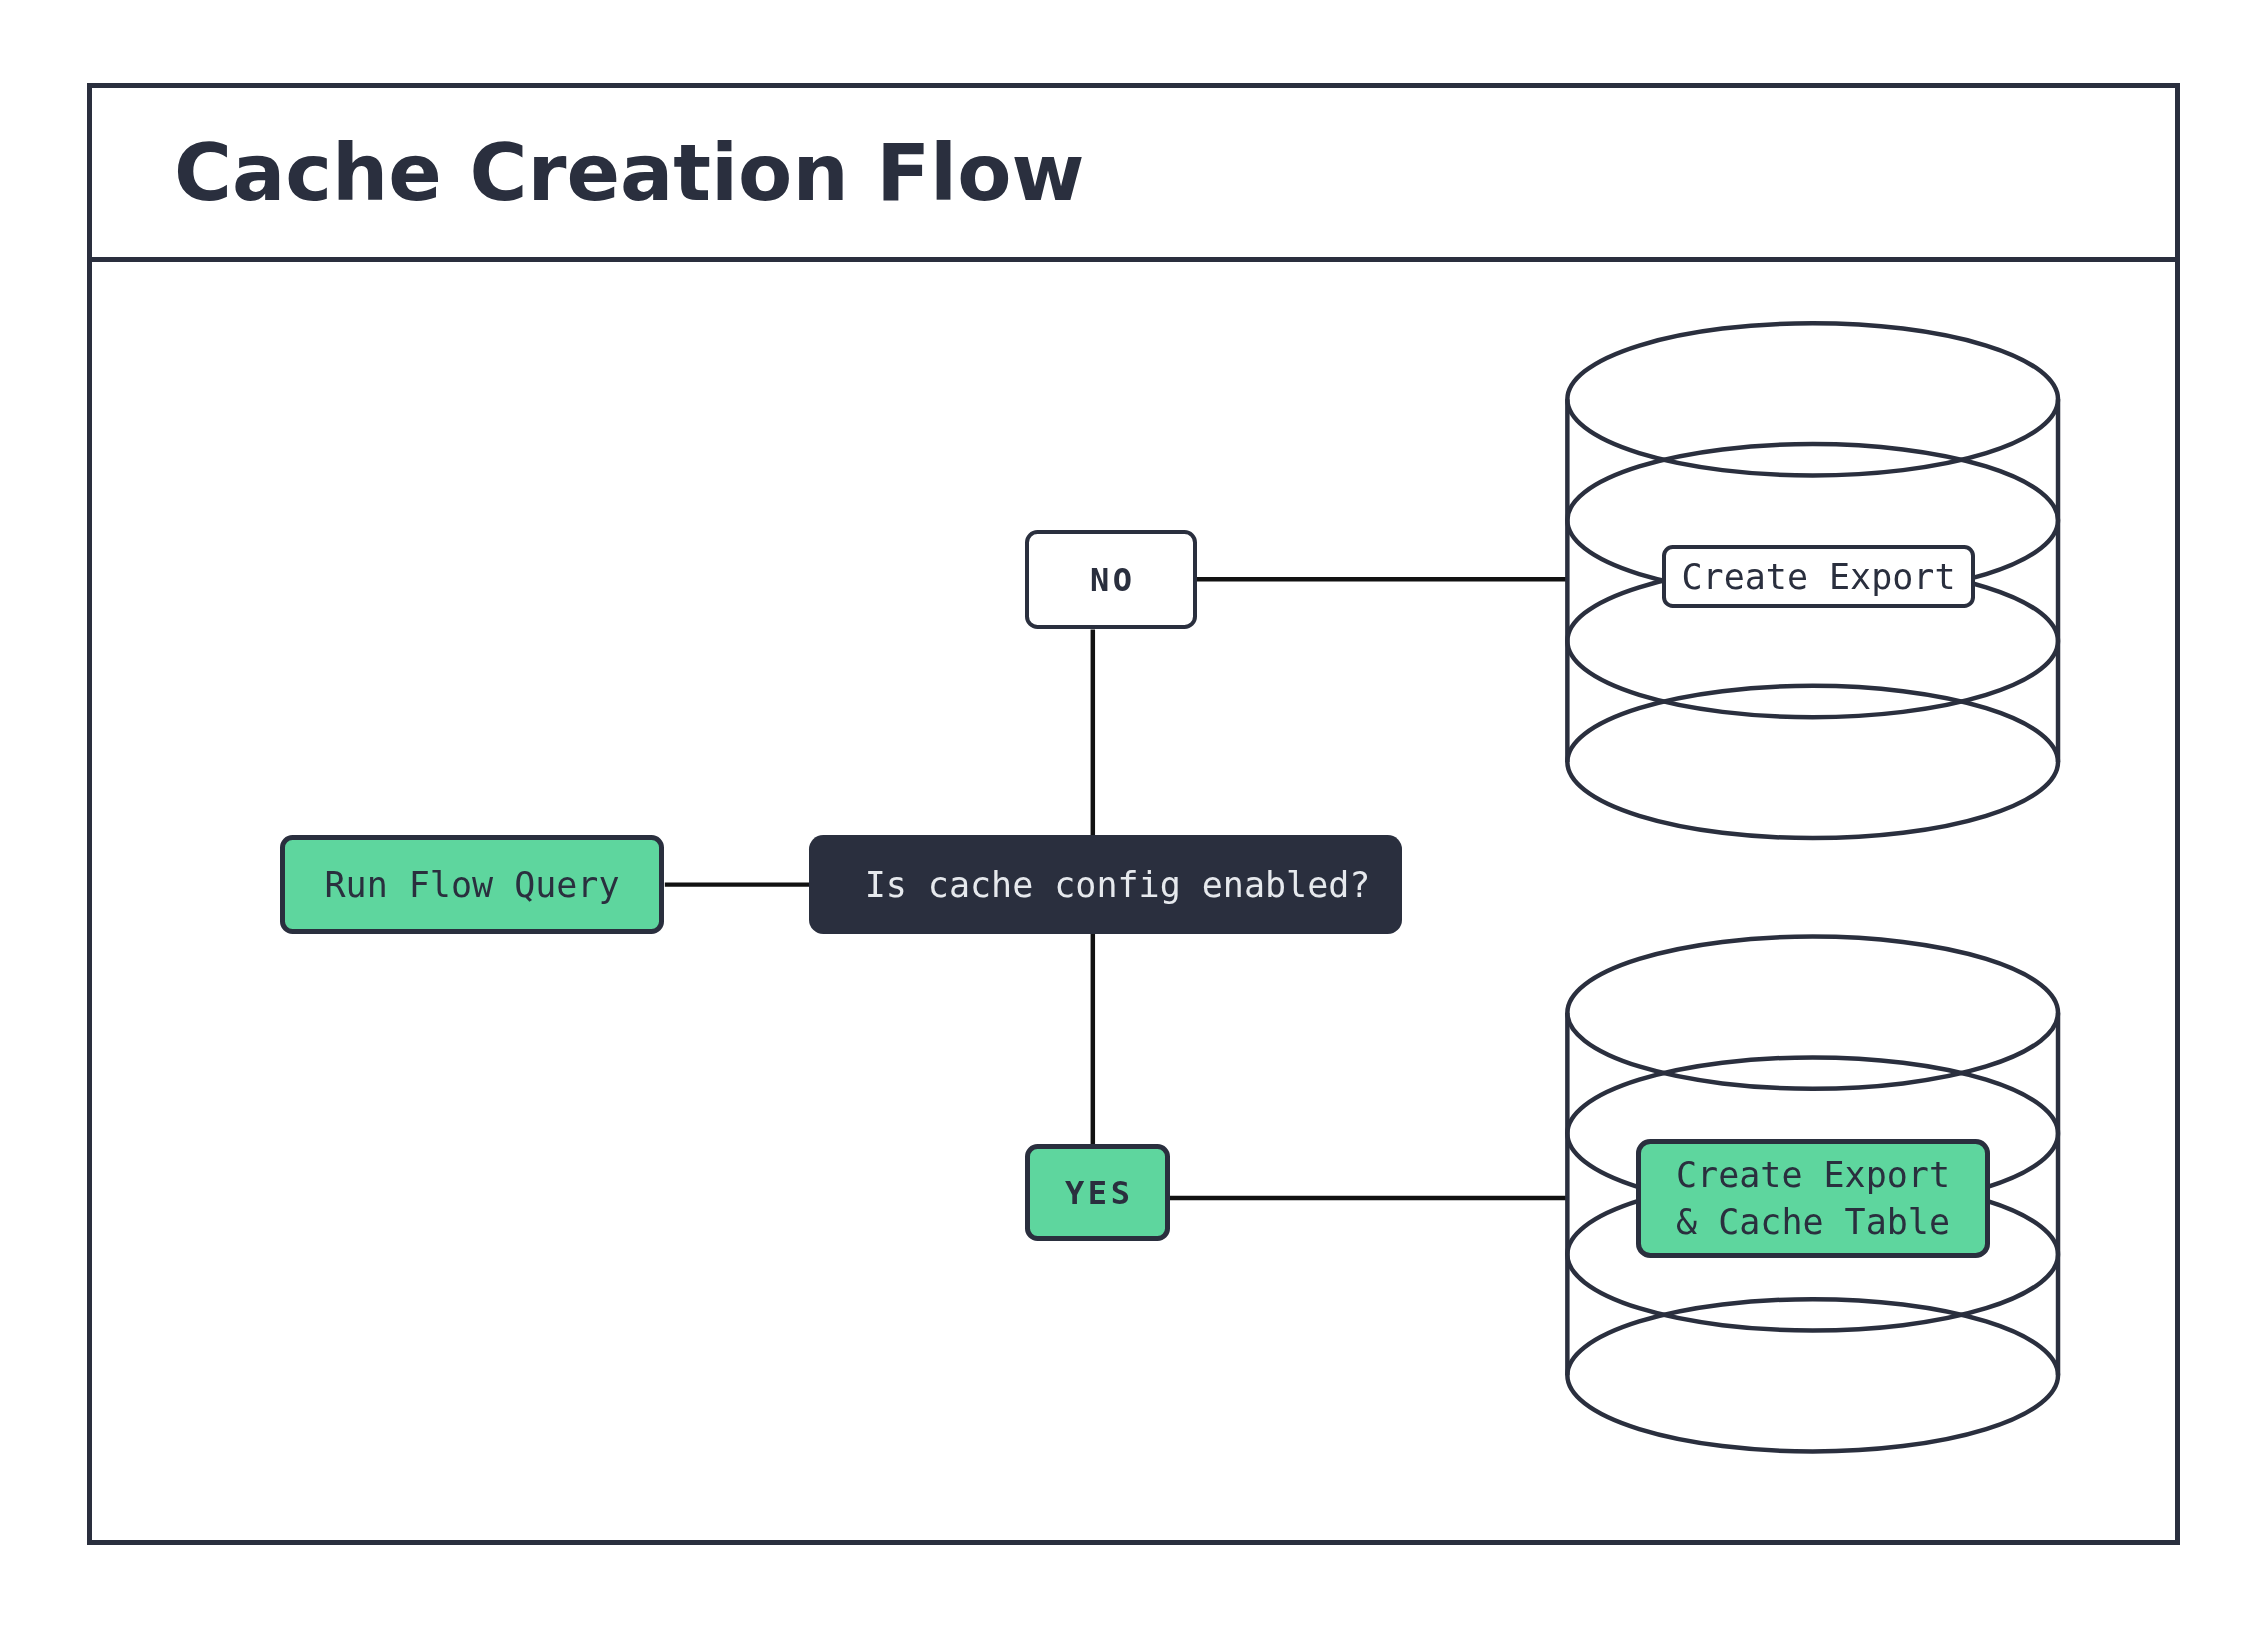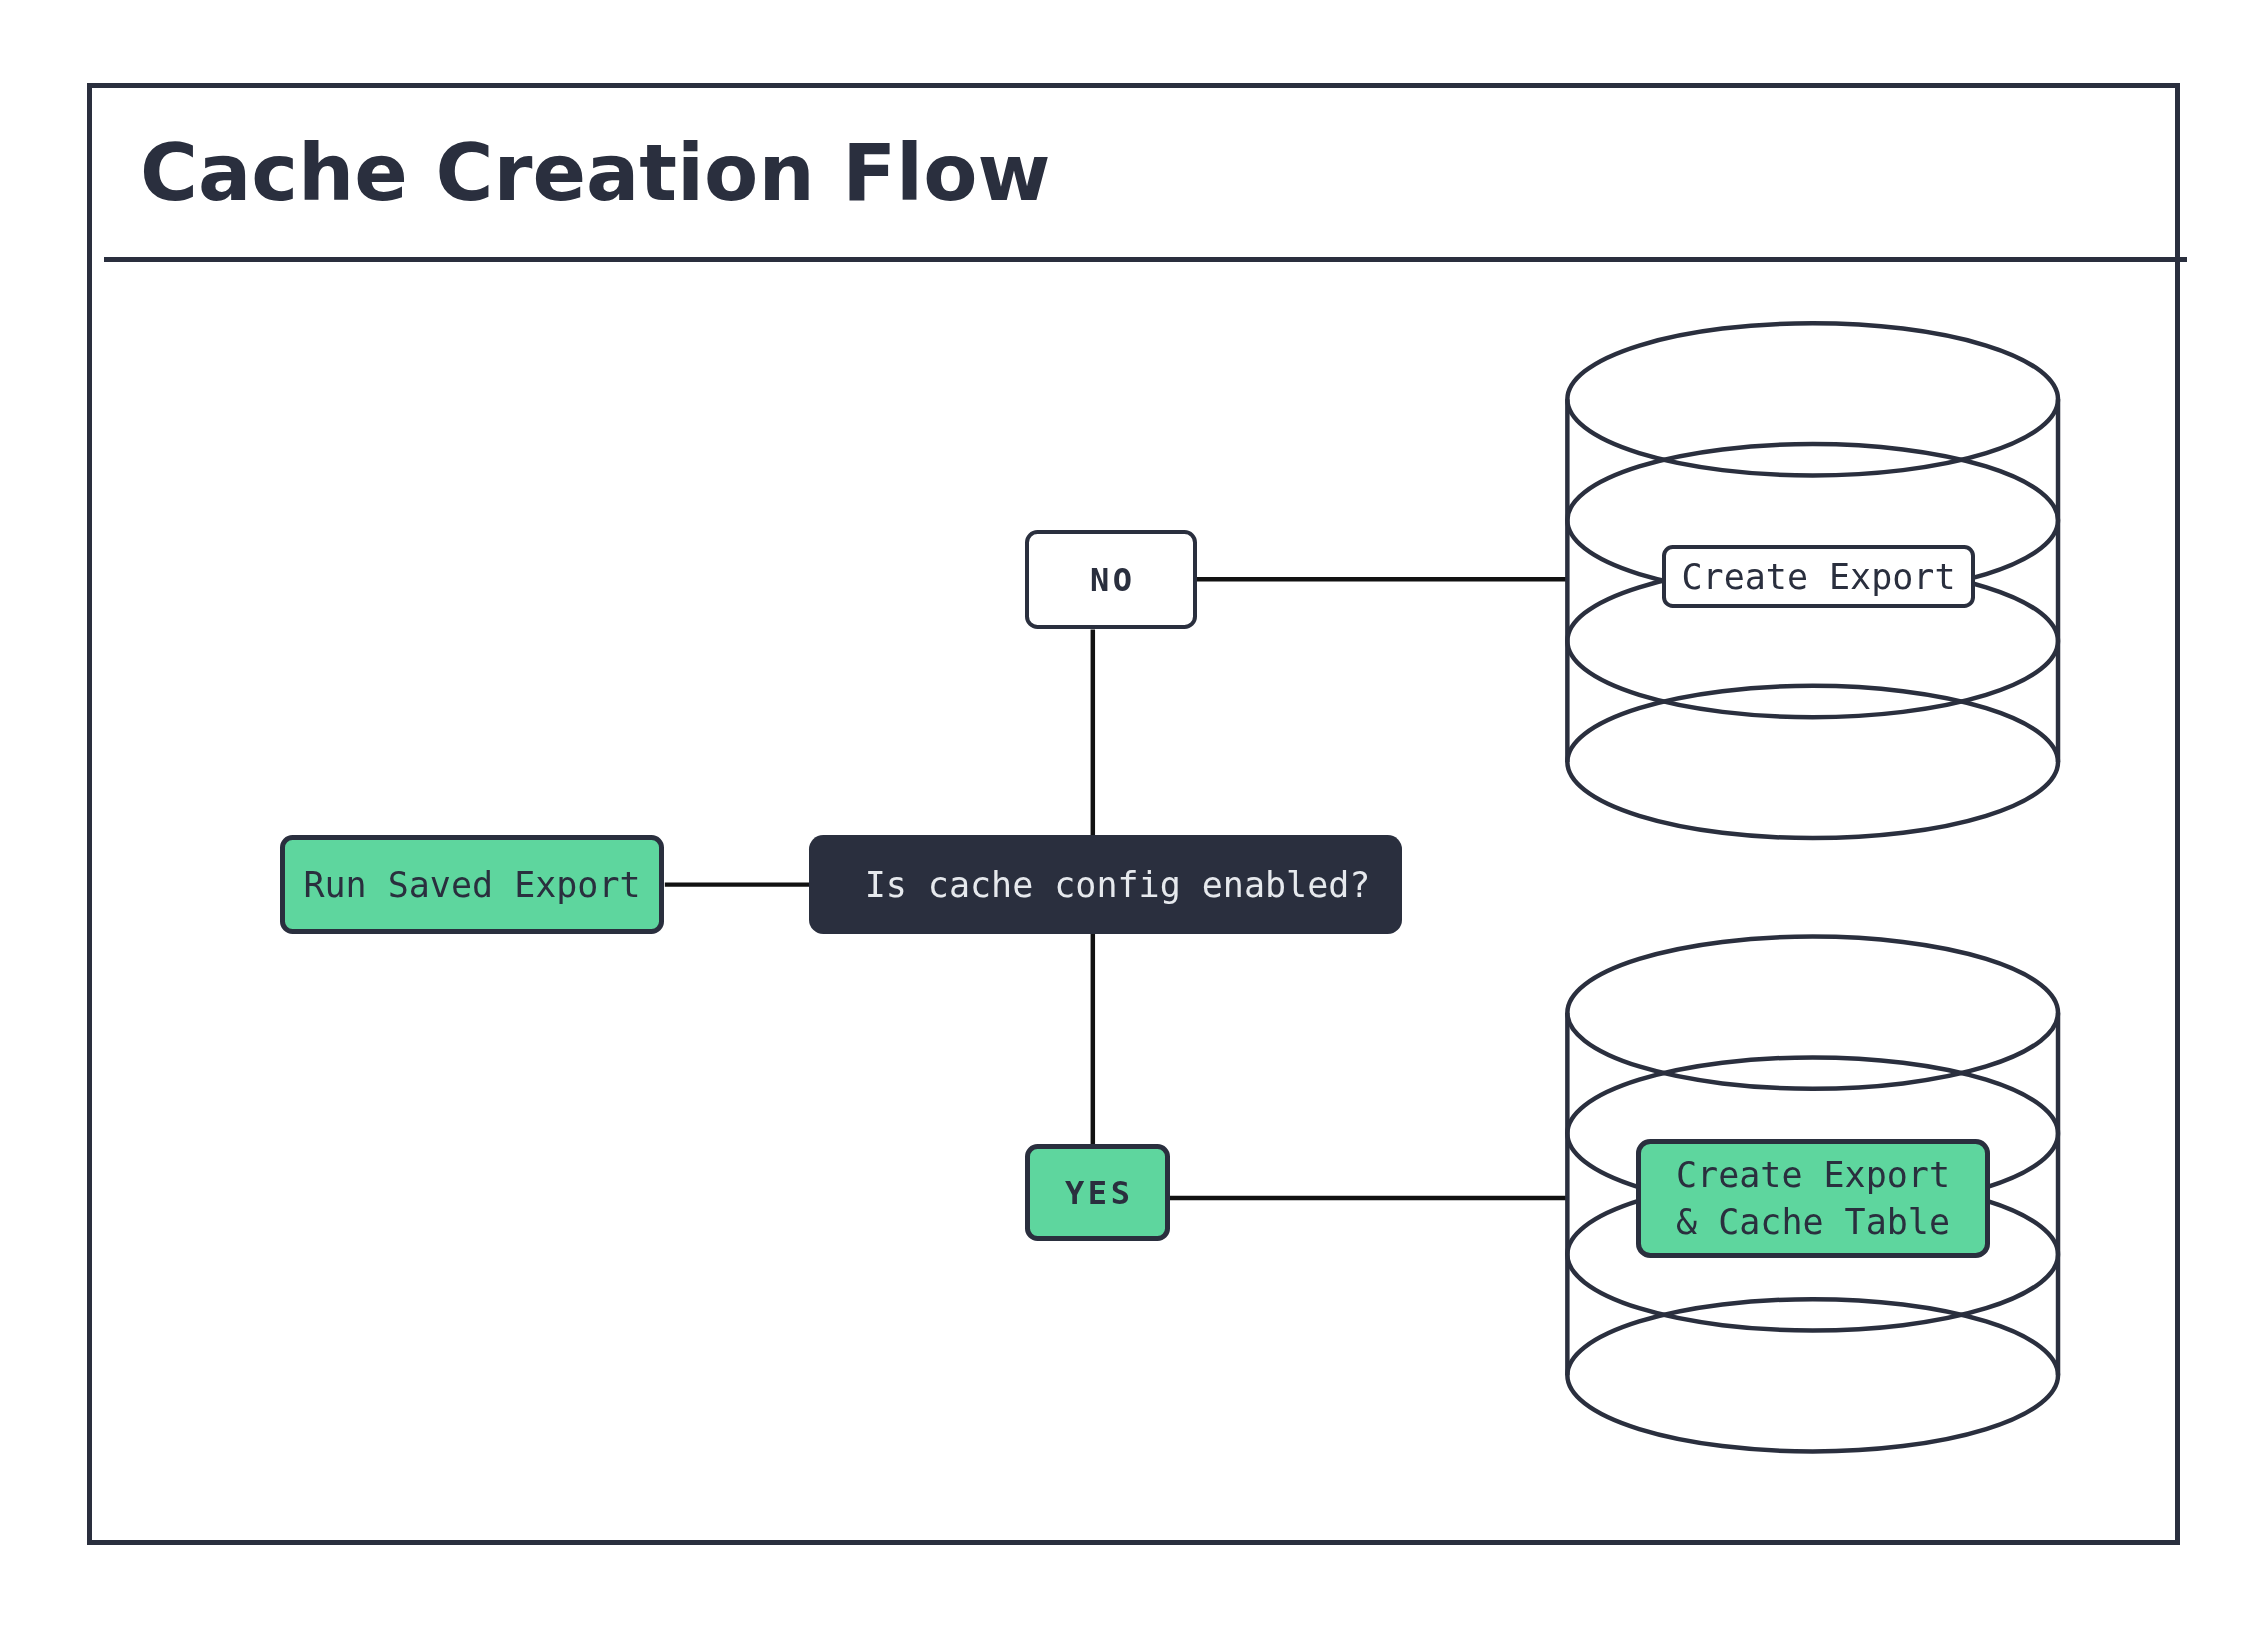--- a/index.html
+++ b/index.html
@@ -27,22 +27,21 @@
   .titlebar {
     position: absolute;
     left: 0;
     top: 0;
     width: 100%;
     height: 174px;
     border-bottom: 5.4px solid #2a2f3e;
     box-sizing: border-box;
     display: flex;
     align-items: center;
-    padding-left: 36px;
-    margin-left: 12px;
+    padding-left: 82px;
   }
   .title {
     font-family: "DejaVu Sans", "Liberation Sans", sans-serif;
     font-weight: bold;
     font-size: 79px;
     letter-spacing: 0px;
     color: #2a2f3e;
   }
   svg.diagram-layer {
     position: absolute;
@@ -144,21 +143,21 @@
     <line x1="1750" y1="1131" x2="1750" y2="1536"></line>
     <line x1="2298" y1="1131" x2="2298" y2="1536"></line>
     <ellipse cx="2024" cy="1536" rx="274" ry="85"></ellipse>
     <ellipse cx="2024" cy="1401" rx="274" ry="85"></ellipse>
     <ellipse cx="2024" cy="1266" rx="274" ry="85"></ellipse>
     <ellipse cx="2024" cy="1131" rx="274" ry="85"></ellipse>
   </g>
 </svg>
 
 <div class="node node-start">
-  <span>Run Saved Export</span>
+  <span>Run Flow Query</span>
 </div>
 
 <div class="node node-decision">
   <span>Is cache config enabled?</span>
 </div>
 
 <div class="node node-no">
   <span>NO</span>
 </div>
 

